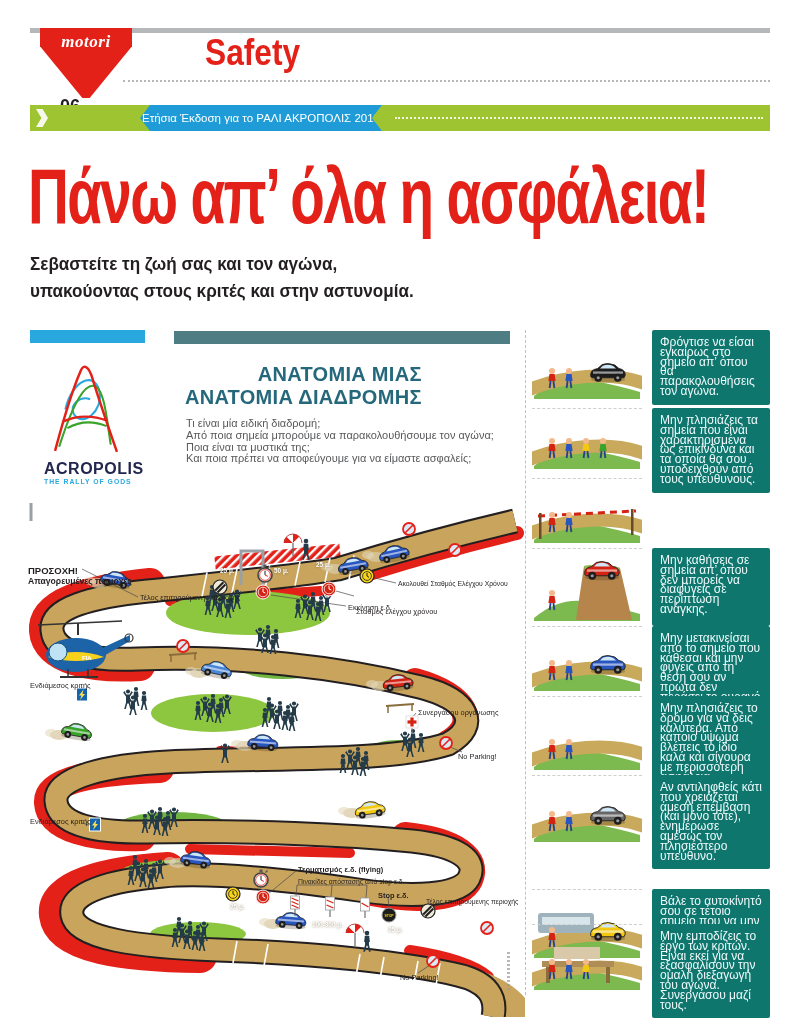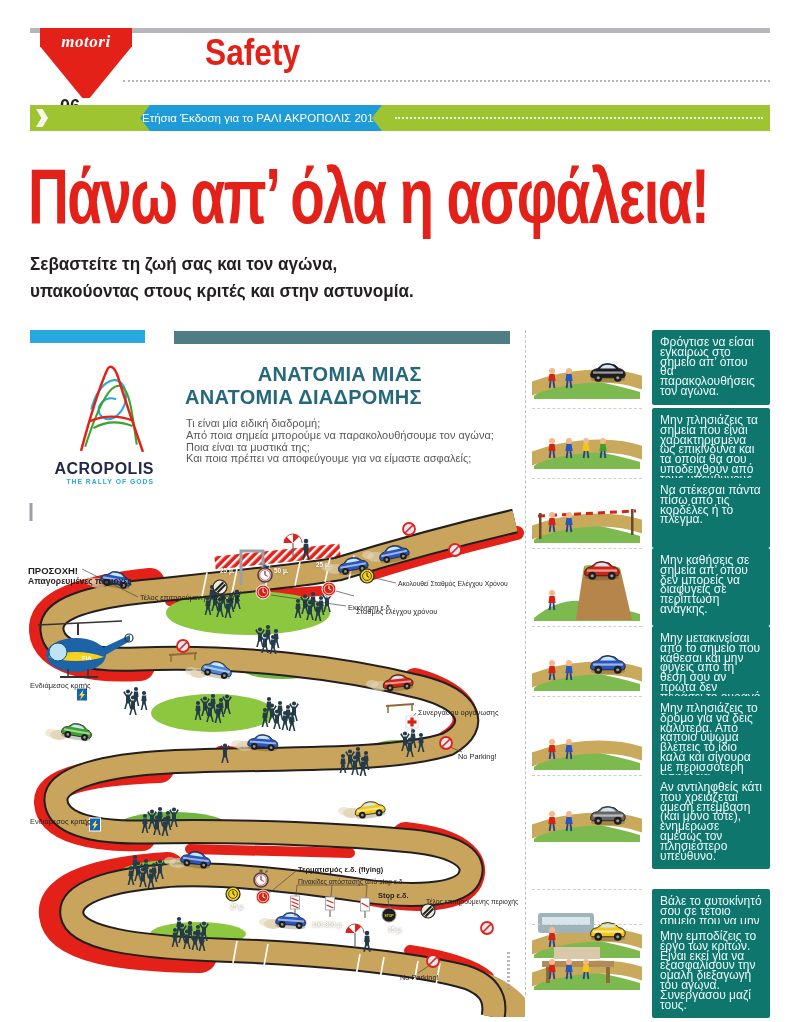--- a/index.html
+++ b/index.html
@@ -30,21 +30,21 @@
   
   .headline { position:absolute; left:28px; top:152px; width:760px; color:#e32119; font-weight:bold;
               font-size:69px; white-space:nowrap; letter-spacing:-2px;
               transform:scale(.82,1.12); transform-origin:left top; }
   .subtitle { position:absolute; left:30px; top:250px; color:#231f20; font-weight:bold; font-size:19px;
               line-height:27px; transform:scaleX(.9); transform-origin:left top; }
 
   
   .bar-cyan { position:absolute; left:30px; top:330px; width:115px; height:13px; background:#29a8e0; }
   .bar-teal { position:absolute; left:174px; top:331px; width:336px; height:13px; background:#4e7e84; }
-  .logo-block { position:absolute; left:44px; top:358px; width:110px; text-align:right; }
+  .logo-block { position:absolute; left:44px; top:358px; width:110px; text-align:left; }
   .logo-name { font-size:16px; font-weight:bold; color:#23274e; letter-spacing:.5px; }
   .logo-sub { font-size:6.8px; font-weight:bold; color:#29a8e0; letter-spacing:1px; }
   .intro-head { position:absolute; left:185px; top:363px; color:#25687c; font-weight:bold; font-size:20px;
                 line-height:23px; letter-spacing:.3px;text-align:right; }
   .intro-qs { position:absolute; left:186px; top:418px; color:#58595b; font-size:11px; line-height:11.8px; }
 
   
   .illus { position:absolute; left:20px; top:503px; width:505px; height:514px; }
   .illus svg.main { position:absolute; left:0; top:0; }
   .tlabel { position:absolute; font-size:7.4px; color:#231f20; white-space:nowrap; z-index:5; }
@@ -529,21 +529,20 @@
               <line x1="-1.4" y1="1" x2="-2.4" y2="8" stroke="#27408b" stroke-width="1.8"></line>
               <line x1="1.4" y1="1" x2="2.4" y2="8" stroke="#27408b" stroke-width="1.8"></line>
             </g>
             <g transform="translate(37,42)">
               <circle cy="-9" r="3" fill="#f3b98a"></circle>
               <path d="M-2.6,-6 h5.2 l1,7 h-7.2 Z" fill="#2856c0"></path>
               <line x1="-1.4" y1="1" x2="-2.4" y2="8" stroke="#27408b" stroke-width="1.8"></line>
               <line x1="1.4" y1="1" x2="2.4" y2="8" stroke="#27408b" stroke-width="1.8"></line>
             </g>
           </svg></div>
-        <div class="tipbox" style="min-height:66px"><span>Να στέκεσαι πάντα πίσω από τις κορδέλες ή το πλέγμα.</span></div>
       </div>
       <div class="srow sepd" style="top: 218px;">
         <div class="vig"><svg viewBox="0 0 110 70" width="110" height="70">
             <path d="M2,66 Q28,44 58,50 T108,62 L108,69 L2,69 Z" fill="#7cb94e"></path>
             <path d="M44,68 L52,14 Q72,10 88,16 L100,68 Z" fill="#b5854b"></path>
             <path d="M52,14 Q72,10 88,16 L86,22 Q70,17 54,20 Z" fill="#8dc052"></path>
             <use href="#car" transform="translate(70,18) scale(1.15)" color="#d42313"></use>
             <g transform="translate(20,50)">
               <circle cy="-9" r="3" fill="#f3b98a"></circle>
               <path d="M-2.6,-6 h5.2 l1,7 h-7.2 Z" fill="#d42313"></path>

